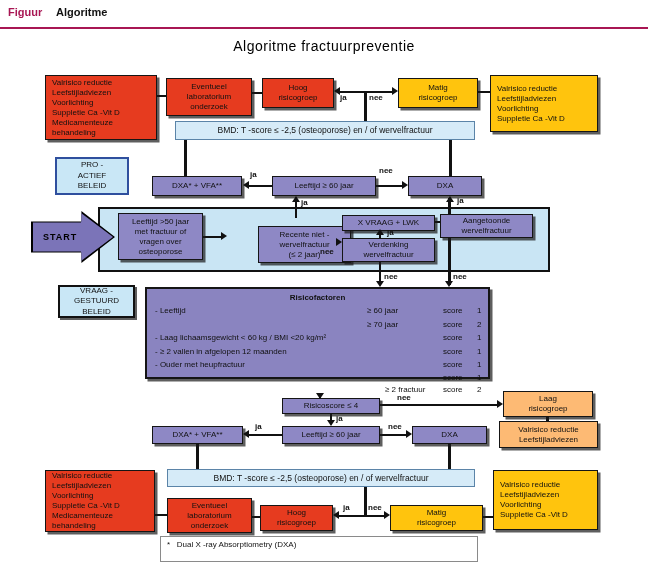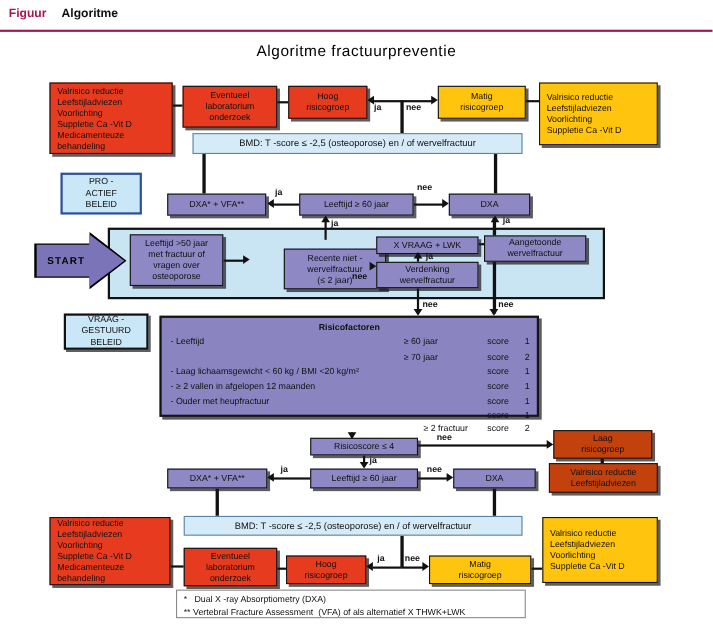--- a/index.html
+++ b/index.html
@@ -13,21 +13,21 @@
   .diagram-title{position:absolute;left:0;top:38px;width:648px;text-align:center;
                  font-size:14px;letter-spacing:.5px;color:#000;}
 
   
   .box{position:absolute;border:1.5px solid #151515;display:flex;align-items:center;
        justify-content:center;text-align:center;font-size:8px;line-height:1.25;
        white-space:pre-line;box-sizing:border-box;z-index:2;
        box-shadow:2.5px 2.5px 0 rgba(25,25,25,.7);}
   .red{background:#E63B1F;}
   .yellow{background:#FFC40D;}
-  .green{background:#c2410c;}
+  .green{background:#fdba74;}
   .purple{background:#8E88C5;}
   .blue{background:#D6EBF8;box-shadow:none;border:1px solid #5b84a8;font-size:8.5px;}
   .leftalign{justify-content:flex-start;text-align:left;padding-left:6px;}
   .beleid{background:#C9E7F6;font-size:8px;line-height:1.3;}
   .pro{border:2px solid #2f4f9e;box-shadow:none;}
   .vraag{border:2px solid #111;box-shadow:2px 2px 0 rgba(25,25,25,.7);}
   .container{position:absolute;background:#C9E5F4;border:2px solid #111;z-index:0;box-sizing:border-box;}
 
   
   .riskbox{position:absolute;background:#8A84C0;border:2px solid #151515;z-index:2;
@@ -274,16 +274,15 @@
 Leefstijladviezen
 Voorlichting
 Suppletie Ca  -Vit D</div>
 
   <div class="hline" style="left:155px;top:514px;width:12px;"></div>
   <div class="hline" style="left:252px;top:516px;width:8px;"></div>
   <div class="hline" style="left:483px;top:516px;width:10px;"></div>
 
   <div class="footnote">
     <span>*   Dual X -ray Absorptiometry (DXA)</span>
-    <span>** Vertebral Fracture Assessment  (VFA) of als alternatief X THWK+LWK</span>
   </div>
 
 </div>
 
 </body></html>

